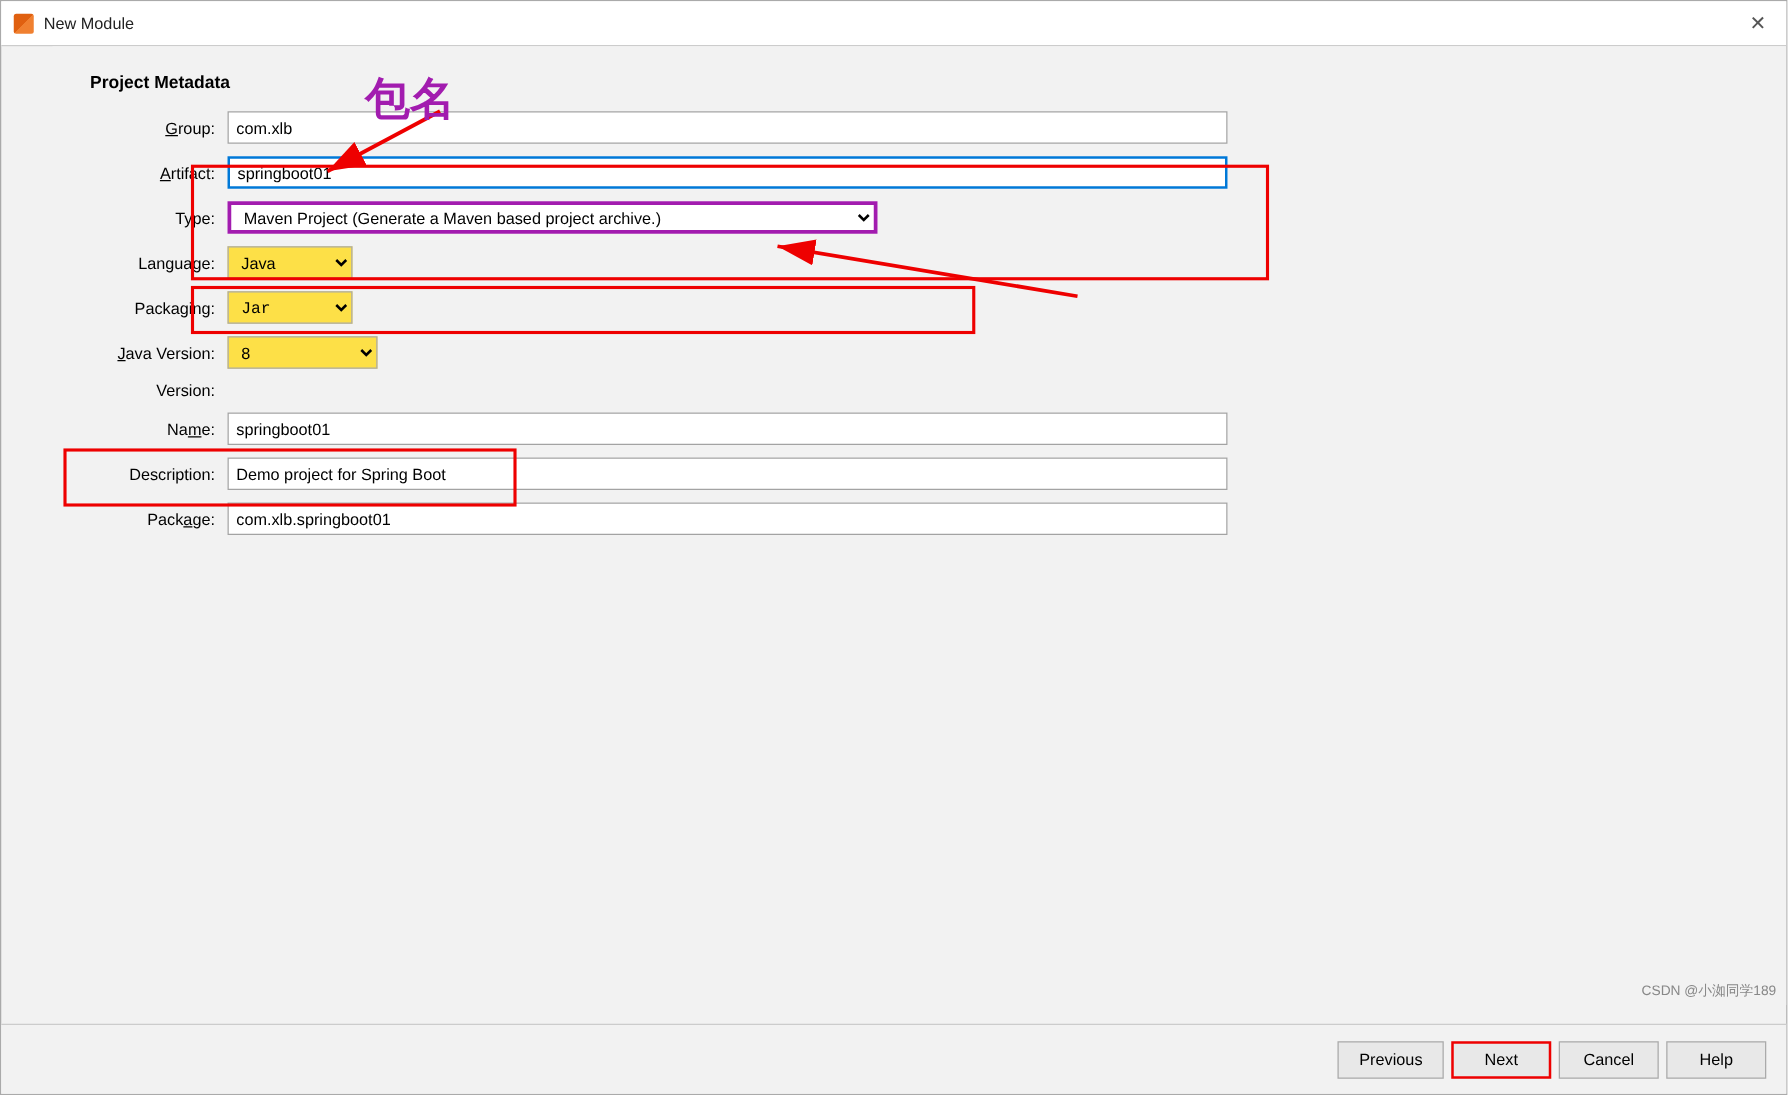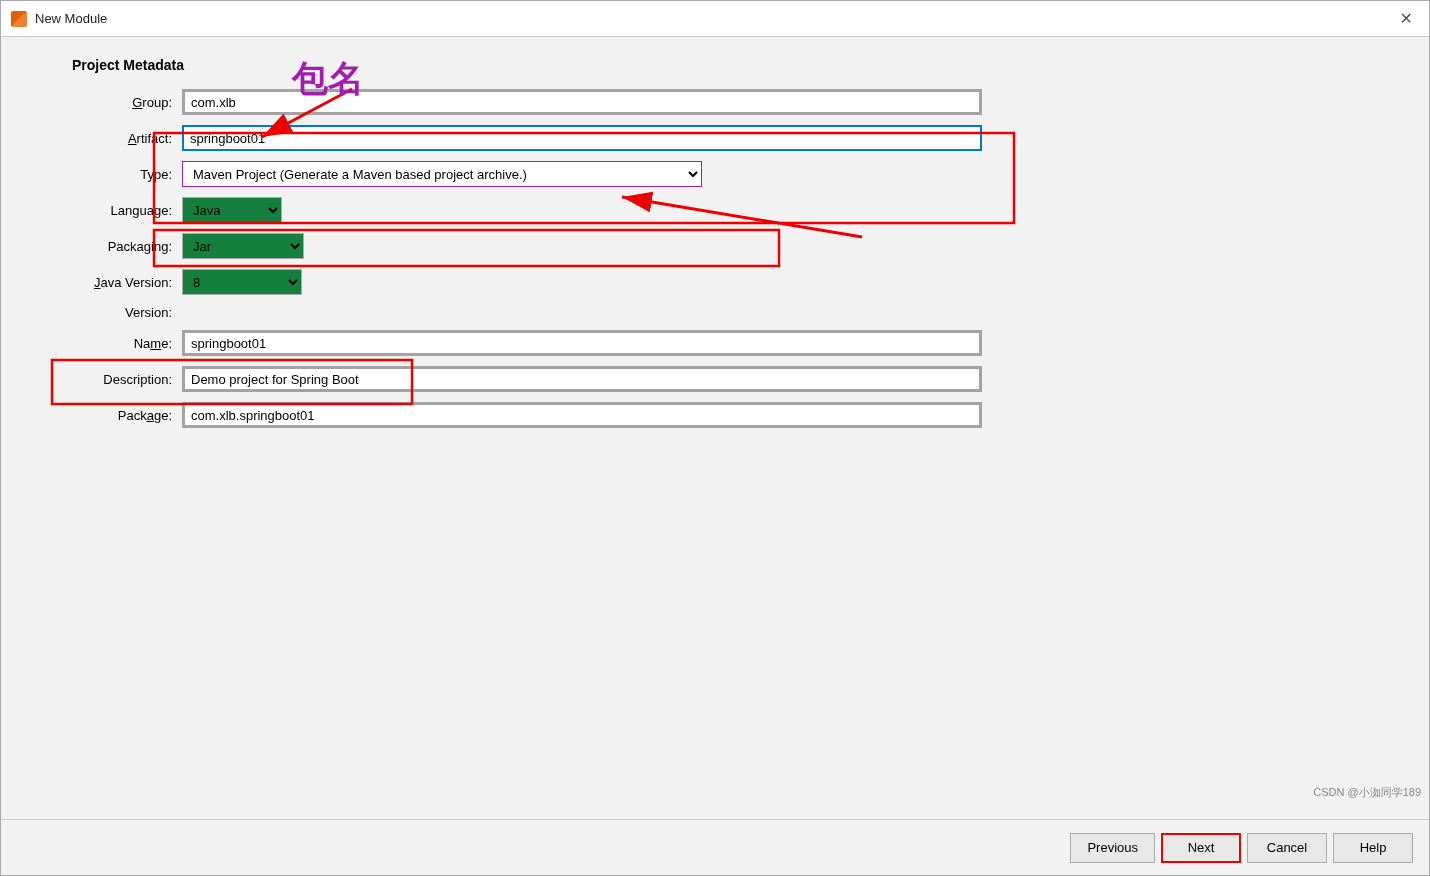--- a/index.html
+++ b/index.html
@@ -86,45 +86,45 @@
       font-size: 13px;
       white-space: nowrap;
     }
     .form-label .underline {
       text-decoration: underline;
     }
     .form-input {
       flex: 1;
       max-width: 800px;
       height: 26px;
-      border: 3px solid #a3a3a3;
+      border: 1px solid #a3a3a3;
       background: #fff;
       padding: 2px 6px;
       font-size: 13px;
       outline: none;
       color: #000;
     }
     .form-input.active {
       border-color: #0078d7;
       border-width: 2px;
     }
     .form-select {
       height: 26px;
       border: 1px solid #aaa;
-      background: #15803d;
+      background: #fde047;
       padding: 2px 6px;
       font-size: 13px;
       cursor: pointer;
       outline: none;
       color: #000;
     }
     .type-select {
       width: 520px;
       background: #fff;
-      border: 1px solid #a21caf;
+      border: 3px solid #a21caf;
     }
 
     
     .bottom-bar {
       background: #f2f2f2;
       border-top: 1px solid #ccc;
       display: flex;
       align-items: center;
       justify-content: flex-end;
       padding: 8px 16px;
@@ -217,21 +217,21 @@
 
     <div class="form-row">
       <label class="form-label">Language:</label>
       <select class="form-select" style="width:100px;">
         <option>Java</option>
       </select>
     </div>
 
     <div class="form-row">
       <label class="form-label">Packaging:</label>
-      <select class="form-select" style="width:122px;">
+      <select class="form-select" style="width:100px;font-family:Liberation Mono, monospace;">
         <option>Jar</option>
       </select>
     </div>
 
     <div class="form-row">
       <label class="form-label">
         <span class="underline">J</span>ava Version:
       </label>
       <select class="form-select" style="width:120px;">
         <option>8</option>

